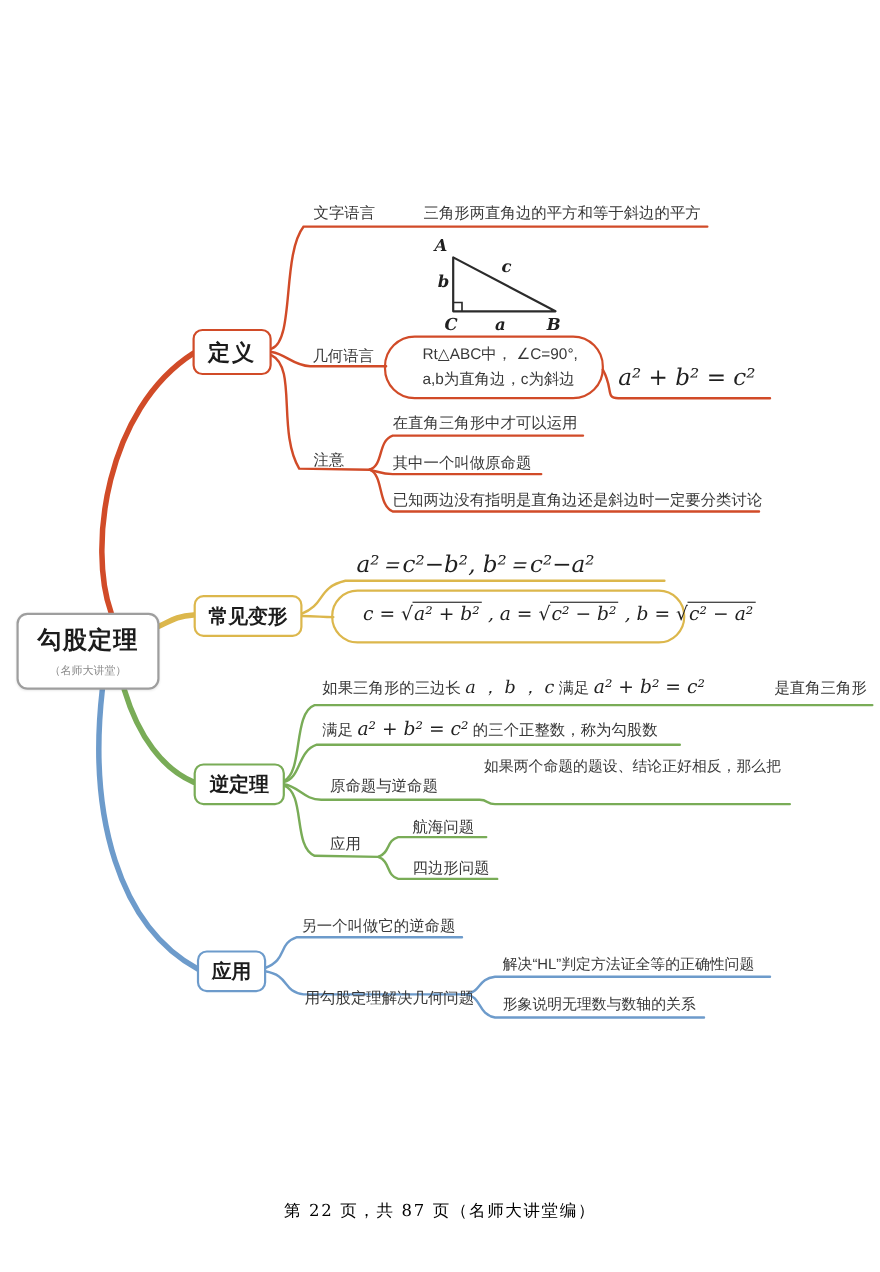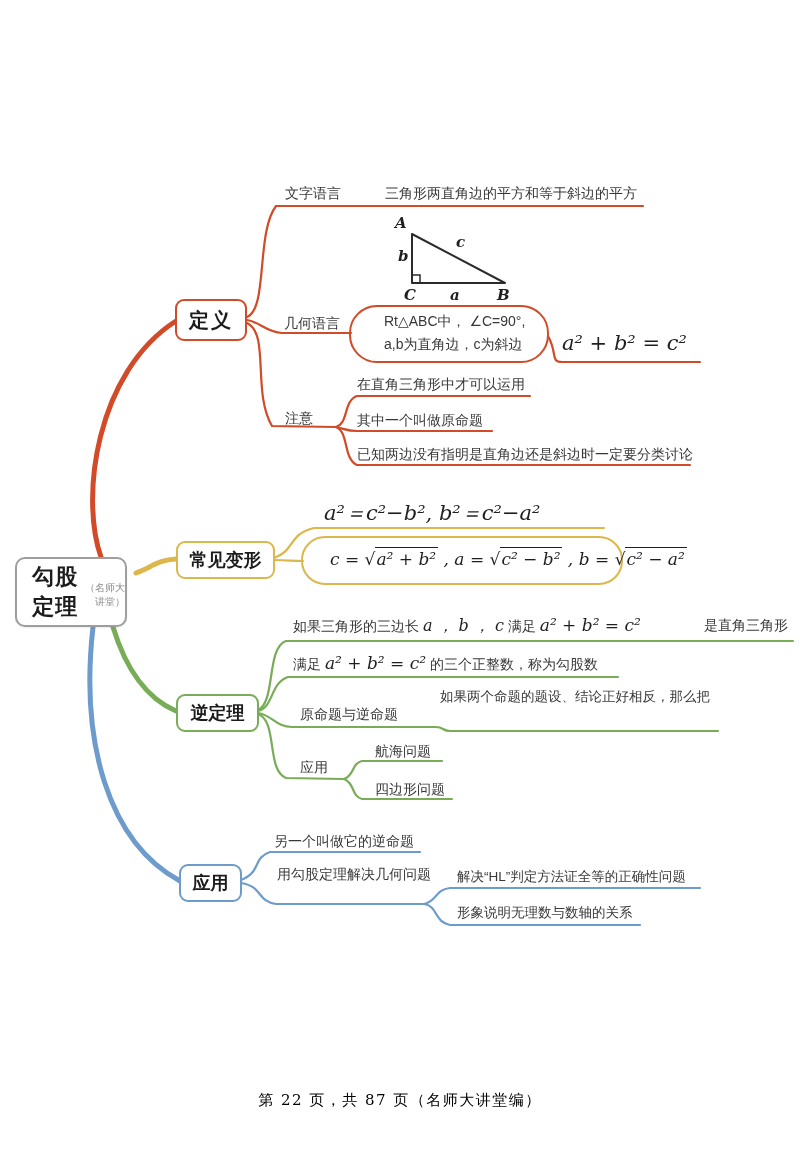--- a/index.html
+++ b/index.html
@@ -13,22 +13,22 @@
   .math{font-family:"DejaVu Serif","Liberation Serif",serif;font-style:italic;color:#1f1f1f;}
   .math-lg{font-size:21px;}
   .math-md{font-size:17px;}
   .box{
     position:absolute;background:#ffffff;border-radius:9px;display:flex;
     align-items:center;justify-content:center;font-weight:bold;color:#1c1c1c;
     box-sizing:border-box;
     text-align:right;
   }
   .root-box{
-    left:15px;top:557px;width:112px;height:70px;border:2px solid #9e9e9e;
-    border-radius:10px;flex-direction:row;box-shadow:0 1px 2px rgba(0,0,0,.08);
+    left:15px;top:557px;width:130px;height:70px;border:2px solid #9e9e9e;
+    border-radius:10px;flex-direction:column;box-shadow:0 1px 2px rgba(0,0,0,.08);
   }
   .root-title{font-size:22px;font-weight:bold;letter-spacing:1px;}
   .root-sub{font-size:10px;font-weight:normal;color:#8a8a8a;margin-top:6px;}
   .b-def{left:175px;top:299px;width:72px;height:42px;border:2.5px solid #d14b28;font-size:20px;letter-spacing:2px;}
   .b-tr {left:176px;top:541px;width:99px;height:38px;border:2.5px solid #dcb74c;font-size:18px;}
   .b-inv{left:176px;top:694px;width:83px;height:38px;border:2.5px solid #79ac57;font-size:18px;}
   .b-app{left:179px;top:864px;width:63px;height:38px;border:2.5px solid #6d9bcb;font-size:18px;}
   .tri-lab{position:absolute;font-family:"DejaVu Serif","Liberation Serif",serif;
     font-style:italic;font-weight:bold;font-size:15px;color:#1f1f1f;}
   .rad{border-top:1.6px solid #1f1f1f;padding:1px 2px 0 1px;}
@@ -139,19 +139,19 @@
   </div>
 
   <div class="lbl" style="left:300px;top:706px;">原命题与逆命题</div>
   <div class="lbl sm" style="left:440px;top:689px;">如果两个命题的题设、结论正好相反，那么把</div>
 
   <div class="lbl" style="left:300px;top:759px;">应用</div>
   <div class="lbl" style="left:375px;top:743px;">航海问题</div>
   <div class="lbl" style="left:375px;top:781px;">四边形问题</div>
 
   <div class="lbl" style="left:274px;top:833px;">另一个叫做它的逆命题</div>
-  <div class="lbl" style="left:277px;top:866px;text-align:center;">用勾股定理解决几何问题</div>
+  <div class="lbl" style="left:277px;top:899px;text-align:center;">用勾股定理解决几何问题</div>
   <div class="lbl sm" style="left:457px;top:869px;">解决“HL”判定方法证全等的正确性问题</div>
   <div class="lbl sm" style="left:457px;top:905px;">形象说明无理数与数轴的关系</div>
 
   <div class="footer">第 22 页，共 87 页（名师大讲堂编）</div>
 
 </div>
 
 </body></html>

